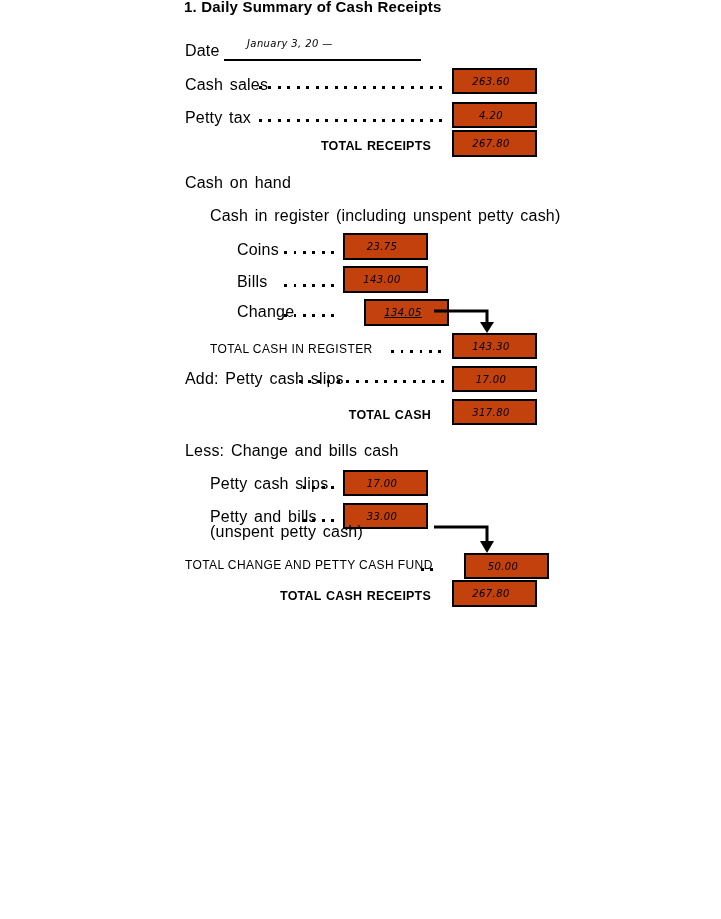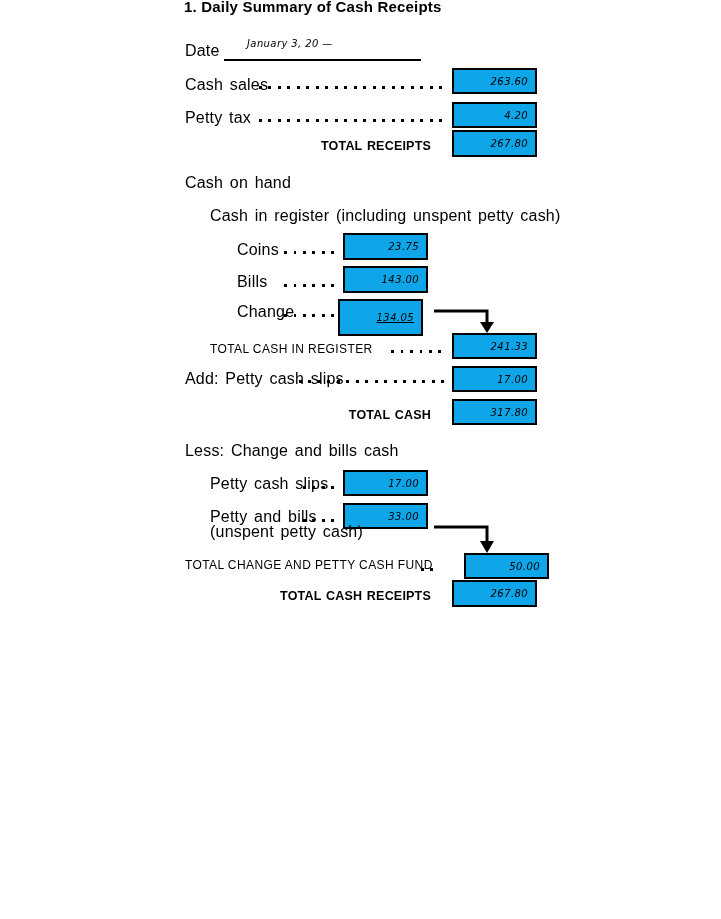--- a/index.html
+++ b/index.html
@@ -23,23 +23,23 @@
   .hand{
     font-family:"DejaVu Sans", sans-serif;
     font-style:oblique;
     font-size:10px;
     letter-spacing:.4px;
   }
   .valbox{
     position:absolute;
     width:85px;height:26px;
     border:2.5px solid #000;
-    background:#0ea5e9;
+    background:#c2410c;
     box-sizing:border-box;
-    display:flex;align-items:center;justify-content:flex-end;
+    display:flex;align-items:center;justify-content:center;
     padding-right:7px;
   }
   .dots{
     position:absolute;height:2.6px;
     background:repeating-linear-gradient(to right,#000 0 2.6px,transparent 2.6px 9.5px);
   }
   .dateline{
     position:absolute;height:2px;background:#000;
   }
   .arrow{position:absolute;}
@@ -82,33 +82,33 @@
   </div>
 
   <div class="abs lbl" style="left:237px;top:275px;">Bills</div>
   <div class="dots" style="left:284px;top:284px;width:55px;"></div>
   <div class="valbox" style="left:343px;top:266px;height:27px;">
     <span class="hand">143.00</span>
   </div>
 
   <div class="abs lbl" style="left:237px;top:305px;">Change</div>
   <div class="dots" style="left:284px;top:314px;width:55px;"></div>
-  <div class="valbox" style="left:338px;top:299px;height:37px;text-decoration:underline;">
+  <div class="valbox" style="left:364px;top:299px;height:27px;text-decoration:underline;">
     <span class="hand">134.05</span>
   </div>
 
   <svg class="arrow" style="left:430px;top:300px;" width="70" height="36" viewBox="0 0 70 36">
     <path d="M4,11 H57 V24" fill="none" stroke="#000" stroke-width="3"></path>
     <polygon points="50,22 64,22 57,33" fill="#000"></polygon>
   </svg>
 
   <div class="abs caps" style="left:210px;top:342px;">TOTAL CASH IN REGISTER</div>
   <div class="dots" style="left:391px;top:350px;width:55px;"></div>
   <div class="valbox" style="left:452px;top:333px;">
-    <span class="hand">241.33</span>
+    <span class="hand">143.30</span>
   </div>
 
   <div class="abs lbl" style="left:185px;top:372px;">Add: Petty cash slips</div>
   <div class="dots" style="left:299px;top:380px;width:146px;"></div>
   <div class="valbox" style="left:452px;top:366px;">
     <span class="hand">17.00</span>
   </div>
 
   <div class="abs boldlbl ralign" style="right:290px;top:408px;">TOTAL CASH</div>
   <div class="valbox" style="left:452px;top:399px;">

